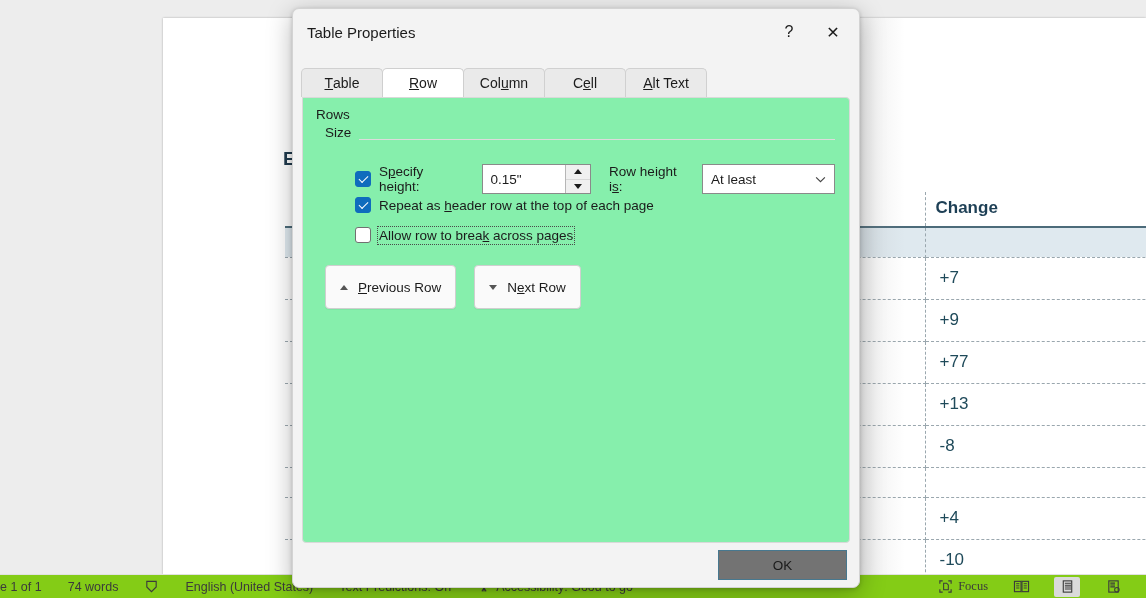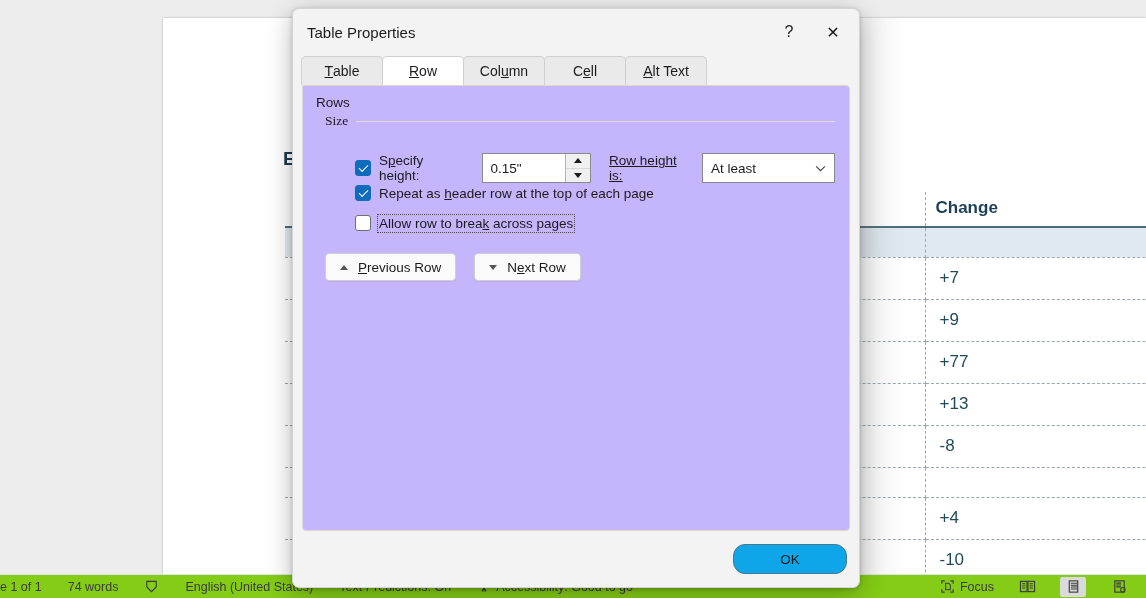--- a/index.html
+++ b/index.html
@@ -109,21 +109,22 @@
     color: #3b3b3b;
     overflow: hidden;
     white-space: nowrap;
   }
   #status-left { display: flex; align-items: center; padding-left: 0px; }
   #status-left > * { margin-right: 26px; }
   #status-right {
     margin-left: auto;
     display: flex;
     align-items: center;
-    padding-right: 14px;
+    padding-right: 20px;
+    font-family: Liberation Serif, serif;
   }
   #status-right > * { margin-left: 20px; }
   .sb-item { display: flex; align-items: center; gap: 5px; }
   .sb-ico { display: inline-flex; align-items: center; }
   .view-btn {
     width: 26px; height: 20px;
     display: flex; align-items: center; justify-content: center;
     border-radius: 2px;
   }
   .view-btn.active { background: #dadada; }
@@ -140,21 +141,21 @@
     border-radius: 7px;
     box-shadow: 0 6px 26px rgba(0,0,0,0.28), 0 1px 4px rgba(0,0,0,0.18);
     overflow: hidden;
     display: flex;
     flex-direction: column;
   }
   #dlg-titlebar {
     height: 46px;
     display: flex;
     align-items: center;
-    padding: 0 4px 0 14px;
+    padding: 0 4px 12px 14px;
     flex: none;
   }
   #dlg-title {
     font-size: 15px;
     color: #1b1b1b;
     flex: 1;
   }
   .cap-btn {
     width: 44px;
     height: 34px;
@@ -194,21 +195,21 @@
   }
   .tab.active {
     background: #ffffff;
     z-index: 3;
     border-color: #cfcfcf;
   }
   .tab u { text-decoration: underline; }
 
   #tab-panel {
     margin: 0 9px;
-    background: #c4b5fd;
+    background: #86efac;
     border: 1px solid #d9d9d9;
     border-radius: 0 4px 4px 4px;
     flex: none;
     height: 446px;
     position: relative;
     box-sizing: border-box;
   }
 
   .group-label {
     font-size: 13.5px;
@@ -221,23 +222,22 @@
   }
 
   
   .sect {
     position: absolute;
     left: 22px;
     right: 14px;
   }
   .sect-head {
     display: flex;
-    align-items: center;
+    align-items: flex-end;
     gap: 8px;
-    font-family: Liberation Serif, serif;
   }
   .sect-head .line {
     flex: 1;
     height: 1px;
     background: #dcdcdc;
   }
   #sect-size { top: 27px; }
   #sect-options { top: 88px; }
 
   .row-line {
@@ -340,21 +340,21 @@
     width: 28px;
     display: flex;
     align-items: center;
     justify-content: center;
     color: #444;
     font-size: 11px;
   }
 
   
   .navbtn {
-    height: 28px;
+    height: 44px;
     padding: 0 14px;
     border: 1px solid #cfcfcf;
     border-radius: 4px;
     background: #fafafa;
     display: inline-flex;
     align-items: center;
     gap: 10px;
     font-size: 13.5px;
     color: #1b1b1b;
     box-sizing: border-box;
@@ -365,25 +365,25 @@
   
   #dlg-footer {
     flex: 1;
     display: flex;
     align-items: center;
     justify-content: flex-end;
     padding-right: 12px;
     gap: 14px;
   }
   .dlg-btn {
-    width: 114px;
+    width: 129px;
     height: 30px;
-    border-radius: 12px;
+    border-radius: 0;
     border: 1px solid #cfcfcf;
-    background: #0ea5e9;
+    background: #737373;
     font-size: 13.5px;
     color: #1b1b1b;
     display: flex;
     align-items: center;
     justify-content: center;
     box-sizing: border-box;
   }
   .dlg-btn.default {
     border: 1.5px solid #47788f;
   }
@@ -575,21 +575,21 @@
           <span class="spin-btns">
             <span class="spin-btn">
                 <span class="tri-up"></span>
               </span>
             <span class="spin-btn">
                 <span class="tri-dn"></span>
               </span>
           </span>
         </span>
 
-        <span style="margin-left:18px;text-decoration:underline;"><span>Row height i</span><u>s</u><span>:</span></span>
+        <span style="margin-left:18px;"><span>Row height i</span><u>s</u><span>:</span></span>
 
         <span class="combo" style="margin-left:10px;">
           <span class="combo-val">At least</span>
           <span class="combo-arrow">
             <svg width="11" height="7" viewBox="0 0 12 8">
                 <path d="M1 1.5L6 6.5 11 1.5" fill="none" stroke="#444" stroke-width="1.3"></path>
               </svg>
           </span>
         </span>
       </div>

